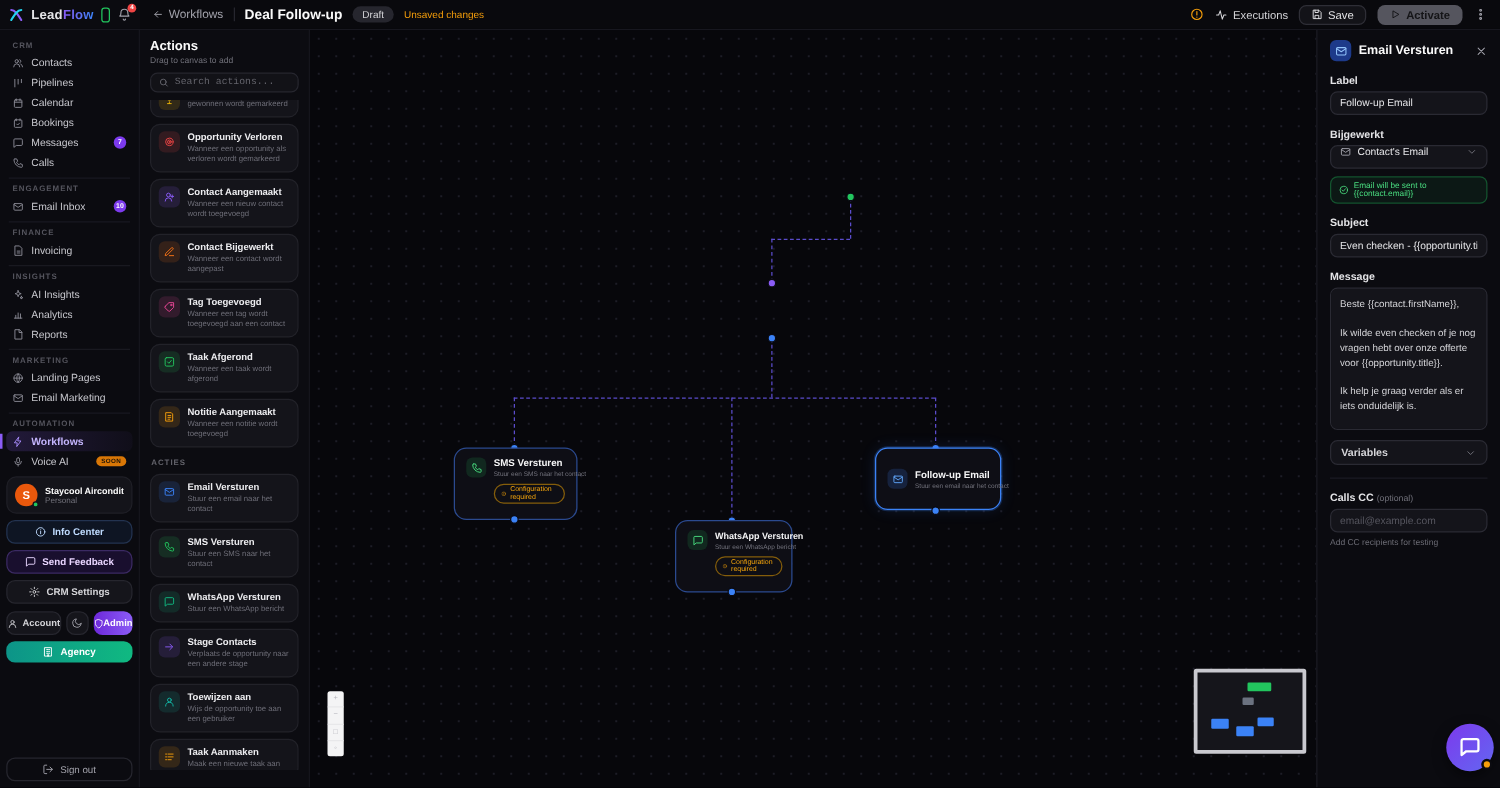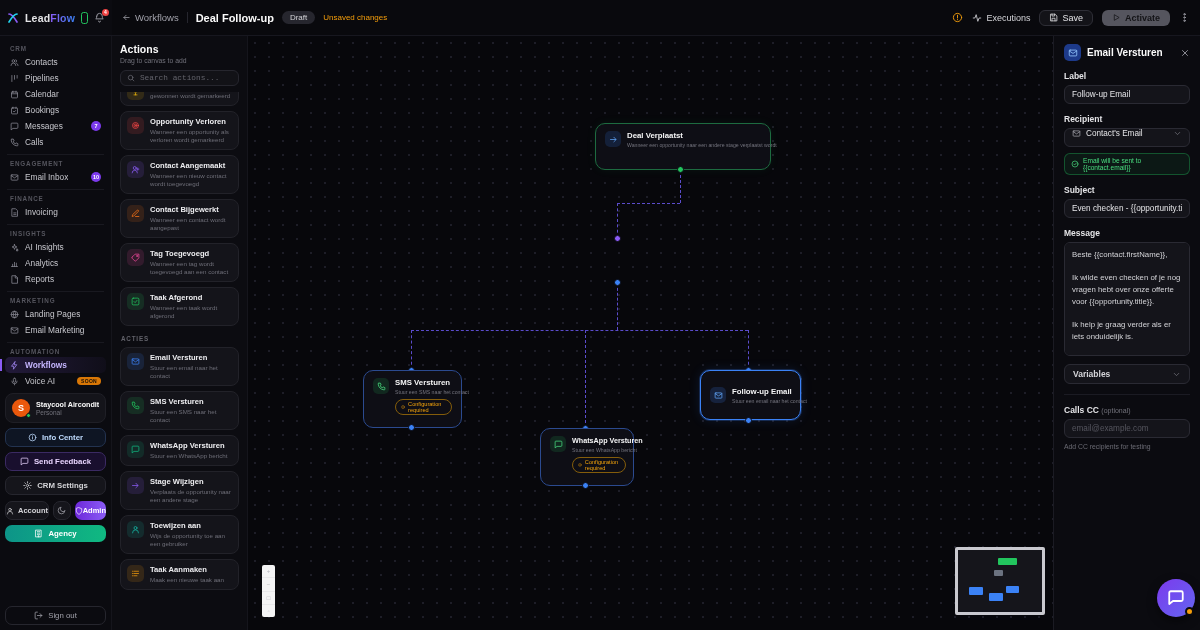--- a/index.html
+++ b/index.html
@@ -1,21 +1,21 @@
 <!DOCTYPE html>
 <html><head>
 <meta charset="utf-8">
 <style>
   * { margin:0; padding:0; box-sizing:border-box; }
   html,body { width:1200px; height:630px; overflow:hidden; background:#050508;
     font-family:"Liberation Sans", sans-serif; color:#e4e4e7; }
   .app { width:1200px; height:630px; display:flex; flex-direction:column; position:relative; }
 
   
-  .topbar { height:36px; display:flex; flex:none; border-bottom:1px solid #17171f; }
+  .topbar { height:24px; display:flex; flex:none; border-bottom:1px solid #17171f; }
   .topbar-left { width:112px; flex:none; background:#0b0b10; display:flex; align-items:center; gap:6px; padding:0 7px; }
   .brand { font-size:10.5px; font-weight:bold; letter-spacing:.2px; white-space:nowrap; }
   .brand .flow { background:linear-gradient(90deg,#8b5cf6,#3b82f6); -webkit-background-clip:text; background-clip:text; color:transparent; }
   .phone-chip { width:8px; height:12px; border:1.3px solid #22c55e; border-radius:2.5px; }
   .bell-wrap { position:relative; display:flex; }
   .badge-red { position:absolute; top:-3px; right:-4px; min-width:7px; height:7px; background:#ef4444; color:#fff;
     border-radius:99px; font-size:5px; line-height:7px; text-align:center; padding:0 1px; font-weight:bold; }
   .topbar-main { flex:1; background:#09090d; display:flex; align-items:center; gap:8px; padding:0 10px; }
   .tb-back { display:flex; align-items:center; gap:4px; color:#a1a1aa; font-size:9.5px; }
   .tb-divider { width:1px; height:11px; background:#26262e; }
@@ -574,20 +574,34 @@
                   <rect x="3" y="3" width="18" height="18" rx="3"></rect>
                   <path d="M8 12l3 3 5-6"></path>
                 </svg>
               </span>
             </span>
             <span class="act-tx">
               <div class="act-title">Taak Afgerond</div>
               <div class="act-desc">Wanneer een taak wordt afgerond</div>
             </span>
           </div>
+          <div class="act-card">
+            <span class="act-icn" style="background:rgba(245,158,11,0.14);color:#f59e0b">
+              <span style="width:9px;display:flex">
+                <svg class="icn" viewBox="0 0 24 24" width="100%" height="100%">
+                  <path d="M5 3h11l3 3v15H5z"></path>
+                  <path d="M9 9h6M9 13h6M9 17h4"></path>
+                </svg>
+              </span>
+            </span>
+            <span class="act-tx">
+              <div class="act-title">Notitie Aangemaakt</div>
+              <div class="act-desc">Wanneer een notitie wordt toegevoegd</div>
+            </span>
+          </div>
           <div class="acties-label">ACTIES</div>
           <div class="act-card">
             <span class="act-icn" style="background:rgba(59,130,246,0.14);color:#3b82f6">
               <span style="width:9px;display:flex">
                 <svg class="icn" viewBox="0 0 24 24" width="100%" height="100%">
                   <rect x="3" y="5" width="18" height="14" rx="2"></rect>
                   <path d="M3 7l9 6 9-6"></path>
                 </svg>
               </span>
             </span>
@@ -624,21 +638,21 @@
           </div>
           <div class="act-card">
             <span class="act-icn" style="background:rgba(139,92,246,0.14);color:#8b5cf6">
               <span style="width:9px;display:flex">
                 <svg class="icn" viewBox="0 0 24 24" width="100%" height="100%">
                   <path d="M4 12h14M13 6l6 6-6 6"></path>
                 </svg>
               </span>
             </span>
             <span class="act-tx">
-              <div class="act-title">Stage Wijzigen</div>
+              <div class="act-title">Stage Contacts</div>
               <div class="act-desc">Verplaats de opportunity naar een andere stage</div>
             </span>
           </div>
           <div class="act-card">
             <span class="act-icn" style="background:rgba(20,184,166,0.14);color:#14b8a6">
               <span style="width:9px;display:flex">
                 <svg class="icn" viewBox="0 0 24 24" width="100%" height="100%">
                   <circle cx="12" cy="8" r="4"></circle>
                   <path d="M4 21a8 8 0 0 1 16 0"></path>
                 </svg>
@@ -669,33 +683,20 @@
 
       <div class="edge-v" style="left:432px;top:134px;height:33px"></div>
       <div class="edge-h" style="left:369px;top:167px;width:63px"></div>
       <div class="edge-v" style="left:369px;top:167px;height:35px"></div>
       <div class="edge-v" style="left:369px;top:247px;height:47px"></div>
       <div class="edge-h" style="left:163px;top:294px;width:337px"></div>
       <div class="edge-v" style="left:163px;top:294px;height:40px"></div>
       <div class="edge-v" style="left:500px;top:294px;height:40px"></div>
       <div class="edge-v" style="left:337px;top:294px;height:98px"></div>
 
-      <div class="node node-deal" style="left:347px;top:87px;width:176px;height:47px">
-        <span class="node-icn" style="background:rgba(59,130,246,.16);color:#60a5fa">
-          <span style="display:flex;width:9px">
-              <svg class="icn" viewBox="0 0 24 24" width="100%" height="100%">
-                <path d="M4 12h14M13 6l6 6-6 6"></path>
-              </svg>
-            </span>
-        </span>
-        <span>
-          <div class="node-title">Deal Verplaatst</div>
-          <div class="node-desc" style="font-size:5.2px">Wanneer een opportunity naar een andere stage verplaatst wordt</div>
-        </span>
-      </div>
       <span class="dot green" style="left:429px;top:130px"></span>
 
       <span class="dot purple" style="left:366px;top:199px"></span>
       <span class="dot blue" style="left:366px;top:243px"></span>
 
       <span class="dot blue" style="left:160px;top:331px"></span>
       <div class="node node-sms" style="left:115px;top:334px;width:99px;height:58px">
         <span class="node-icn" style="background:rgba(34,197,94,.14);color:#4ade80">
           <span style="display:flex;width:9px">
               <svg class="icn" viewBox="0 0 24 24" width="100%" height="100%">
@@ -793,21 +794,21 @@
               <svg class="icn" viewBox="0 0 24 24" width="100%" height="100%">
                 <path d="M6 6l12 12M18 6L6 18"></path>
               </svg>
             </span>
           </span>
       </div>
 
       <div class="fld-label">Label</div>
       <input class="insp-input" value="Follow-up Email" style="">
 
-      <div class="fld-label">Recipient</div>
+      <div class="fld-label">Bijgewerkt</div>
       <div class="insp-select">
         <span style="display:flex;width:9px;color:#a1a1aa">
             <svg class="icn" viewBox="0 0 24 24" width="100%" height="100%">
               <rect x="3" y="5" width="18" height="14" rx="2"></rect>
               <path d="M3 7l9 6 9-6"></path>
             </svg>
           </span>
         <span>Contact's Email</span>
         <span class="chev">
             <span style="display:flex;width:9px">

